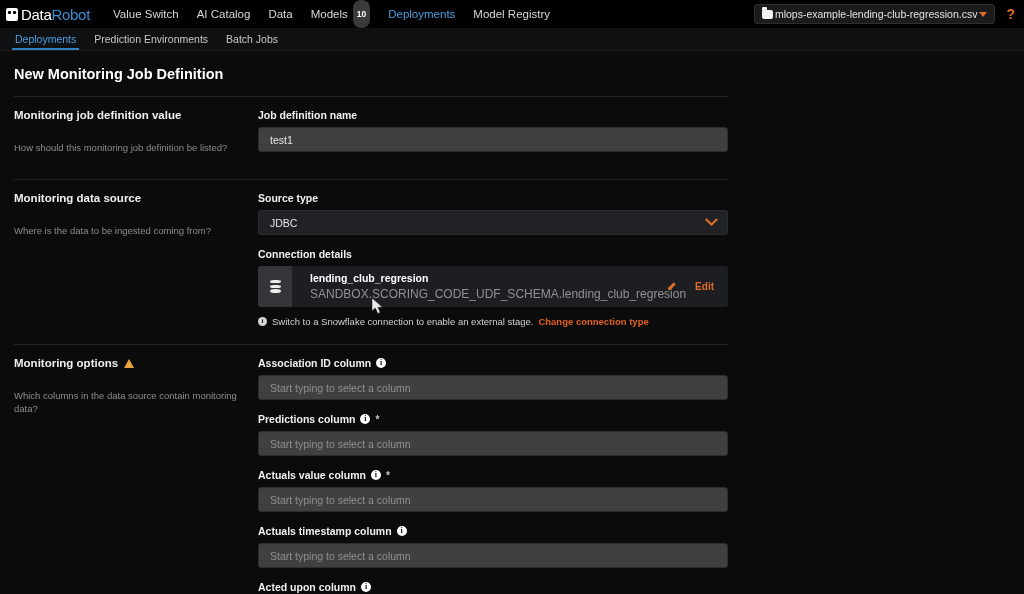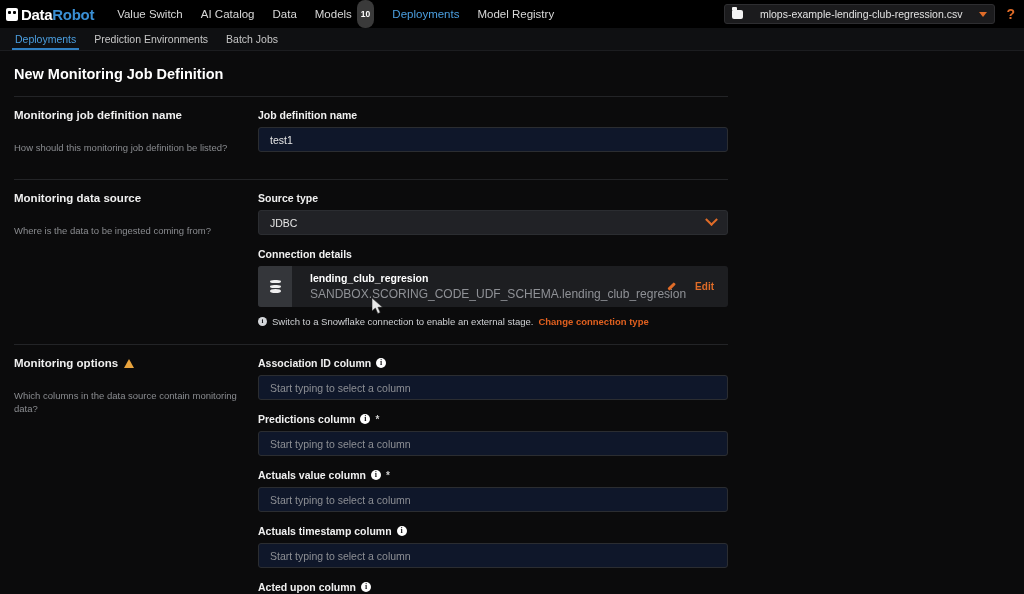--- a/index.html
+++ b/index.html
@@ -25,42 +25,42 @@
     border-radius: 2px; position: relative; flex: none;
   }
   .logo-mark::before {
     content: ""; position: absolute; left: 2px; top: 3px;
     width: 3px; height: 3px; background: #000; border-radius: 1px;
   }
   .logo-mark::after {
     content: ""; position: absolute; left: 6.5px; top: 3px;
     width: 3px; height: 3px; background: #000; border-radius: 1px;
   }
-  .logo-text { font-size: 15px; font-weight: bold; letter-spacing: -0.3px; }
+  .logo-text { font-size: 15px; font-weight: normal; letter-spacing: -0.3px; }
   .logo-text .w { color: #ffffff; }
   .logo-text .b { color: #3a8fd4; }
 
   .navitem {
     font-size: 11.5px; color: #d8d8d8; padding: 0 9px;
     line-height: 28px; white-space: nowrap; cursor: pointer;
     display: flex; align-items: center; gap: 5px;
   }
   .navitem.active { color: #4b9fe0; }
   .badge {
     background: #3a3a3a; color: #fff; font-size: 8.5px; font-weight: bold;
     border-radius: 8px; padding: 9px 4px; line-height: 1.2; min-width: 15px;
     text-align: center;
   }
 
   .nav-right {
     position: absolute; right: 6px; top: 0; height: 28px;
     display: flex; align-items: center; gap: 8px;
   }
   .project-pill {
-    display: flex; align-items: center; gap: 17px;
+    display: flex; align-items: center; gap: 2px;
     background: #1b1b1d; border: 1px solid #2e2e31; border-radius: 3px;
     padding: 3px 7px; font-size: 10.5px; color: #e2e2e2; cursor: pointer;
   }
   .folder-icon {
     width: 11px; height: 9px; background: #f2f2f2; border-radius: 1px 2px 2px 2px;
     position: relative; flex: none;
   }
   .folder-icon::before {
     content: ""; position: absolute; left: 0; top: -2.5px;
     width: 5px; height: 3px; background: #f2f2f2; border-radius: 1px 1px 0 0;
@@ -112,21 +112,21 @@
     margin-bottom: 6px; display: flex; align-items: center; gap: 5px;
   }
   .info-icon {
     width: 10px; height: 10px; border-radius: 50%; background: #ffffff;
     color: #151517; font-size: 8px; font-weight: bold; line-height: 10px;
     text-align: center; font-family: "Liberation Serif", serif; flex: none; cursor: pointer;
   }
   .req { color: #cfcfcf; font-size: 10px; }
 
   .input-box {
-    height: 25px; background: #0f172a; border: 1px solid #2b2d31; border-radius: 3px;
+    height: 25px; background: #404040; border: 1px solid #2b2d31; border-radius: 3px;
     display: flex; align-items: center; padding: 0 11px;
     font-size: 10.5px; color: #e6e6e6; cursor: text;
   }
   .input-box.placeholder { color: #8d8f94; }
   .field { margin-bottom: 13px; }
 
   .select-box {
     height: 25px; background: #212226; border: 1px solid #2b2d31; border-radius: 3px;
     display: flex; align-items: center; justify-content: space-between;
     padding: 0 11px; font-size: 10.5px; color: #e6e6e6; cursor: pointer;
@@ -231,21 +231,21 @@
   </div>
 </div>
 
 <div class="page">
 
   <div class="page-title">New Monitoring Job Definition</div>
   <div class="divider"></div>
 
   <div class="section">
     <div class="sec-left">
-      <div class="sec-title">Monitoring job definition name</div>
+      <div class="sec-title">Monitoring job definition value</div>
       <div class="sec-sub">How should this monitoring job definition be listed?</div>
     </div>
     <div class="sec-right">
       <div class="field">
         <div class="field-label">
           <span>Job definition name</span>
         </div>
         <div class="input-box" placeholder="Job definition name">test1</div>
       </div>
     </div>

